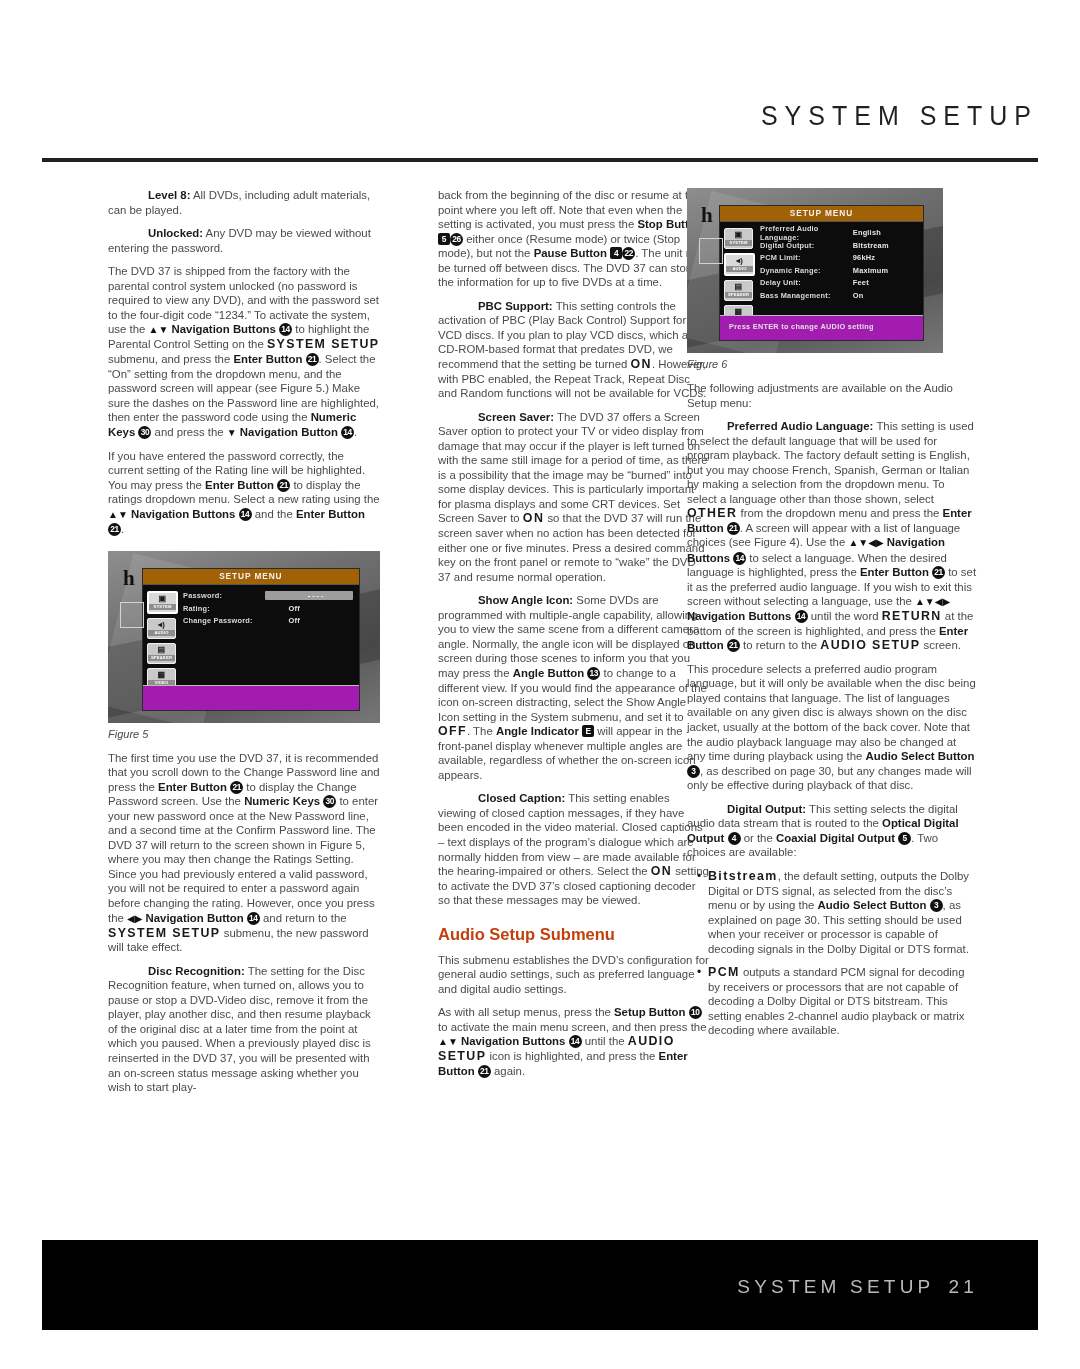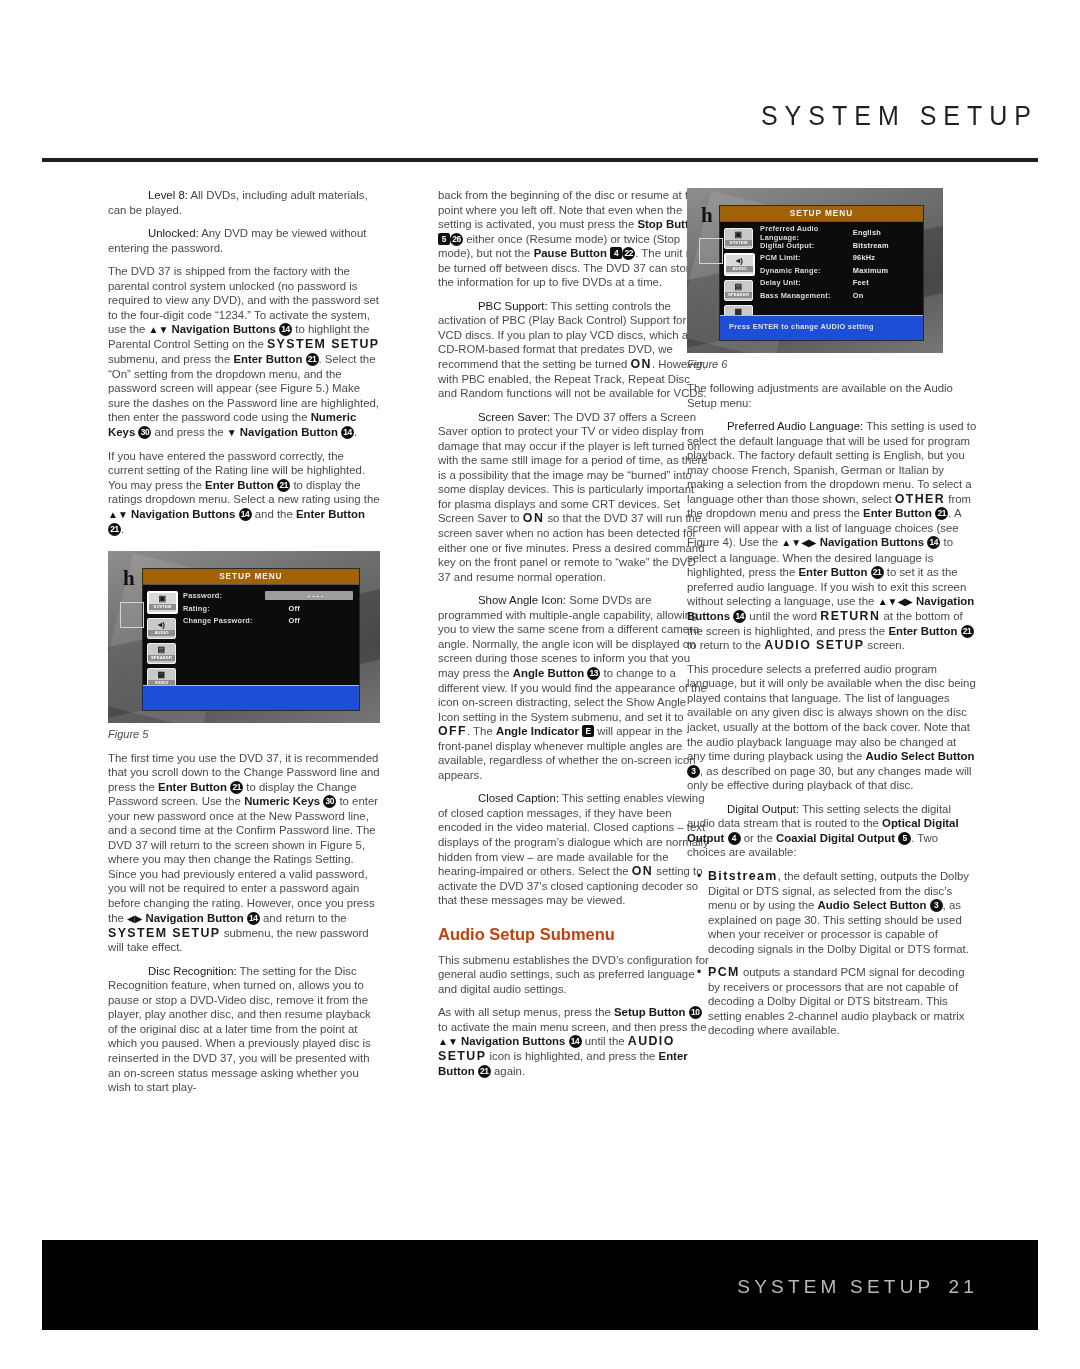--- a/index.html
+++ b/index.html
@@ -70,21 +70,21 @@
     color: #4a4a4a;
     text-align: left;
     font-family: "Liberation Sans", sans-serif;
   }
   b, .b {
     color: #1a1a1a;
     font-weight: bold;
   }
   .lead {
     color: #1a1a1a;
-    font-weight: normal;
+    font-weight: bold;
     padding-left: 40px;
   }
   .subhead {
     font-size: 16.5px;
     font-weight: bold;
     color: #c2410c;
     margin: 17px 0 9px 0;
     line-height: 19px;
     font-family: "Liberation Sans", sans-serif;
   }
@@ -290,21 +290,21 @@
     left: 0; right: 0;
     bottom: 0;
     height: 25px;
     border-top: 1px solid #bdbdbd;
     color: #e2e2e2;
     font-size: 7.3px;
     font-weight: bold;
     letter-spacing: 0.3px;
     padding: 6px 0 14px 9px;
     box-sizing: border-box;
-    background: #1d4ed8;
+    background: #a21caf;
     font-family: "Liberation Sans", sans-serif;
   }
   .tv-h {
     position: absolute;
     left: 5.5%;
     top: 11%;
     color: #111;
     font-size: 21px;
     font-weight: bold;
     z-index: 4;

